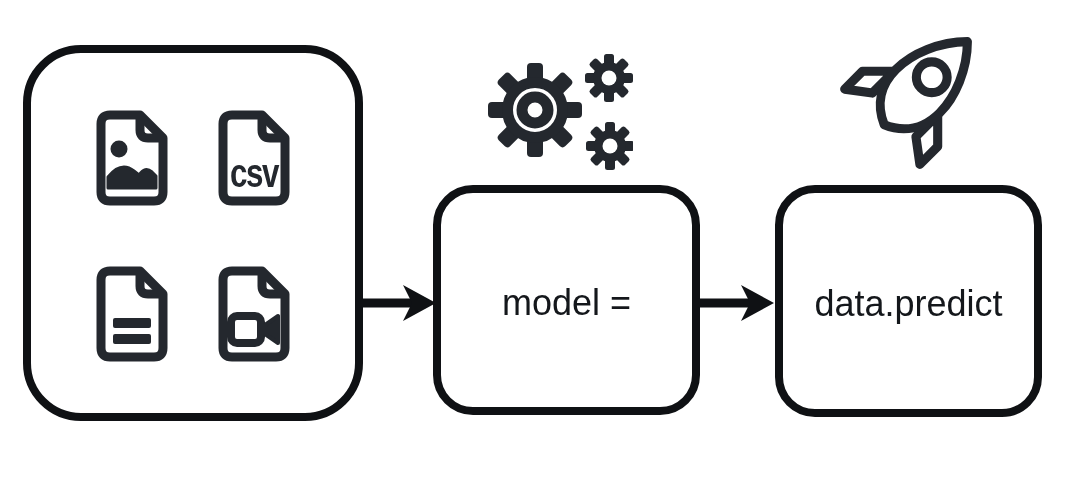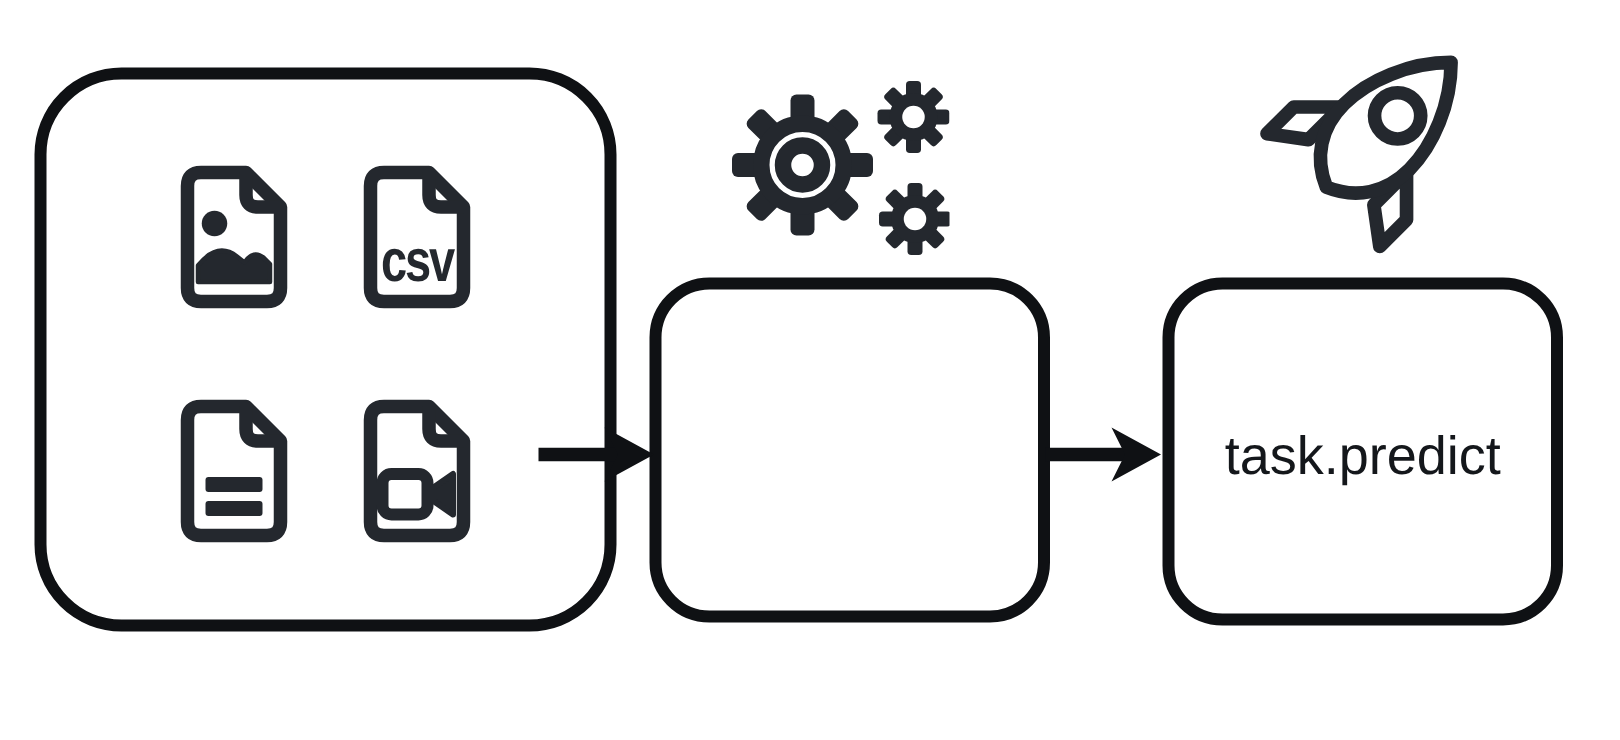--- a/index.html
+++ b/index.html
@@ -4,21 +4,21 @@
 <style>
   html,body{margin:0;padding:0;background:#ffffff;}
   .canvas{
     position:relative;width:1080px;height:493px;background:#ffffff;overflow:hidden;
     font-family:"Liberation Sans",sans-serif;
   }
   .box{
     position:absolute;background:#ffffff;border:8px solid #0f1114;box-sizing:border-box;
   }
   .left-box{
-    left:23px;top:45px;width:388px;height:376px;border-radius:58px;
+    left:23px;top:45px;width:340px;height:376px;border-radius:58px;
     display:flex;align-items:center;justify-content:center;
   }
   .icon-grid{
     display:grid;grid-template-columns:76px 76px;column-gap:46px;row-gap:56px;margin-top:6px;
   }
   .file-icon{display:block;width:76px;height:100px;color:#24282e;}
   .mid-box{
     left:433px;top:185px;width:267px;height:230px;border-radius:40px;
     display:flex;align-items:center;justify-content:center;text-align:center;
   }
@@ -121,38 +121,38 @@
         <circle r="27.5" fill="#ffffff" stroke="currentColor" stroke-width="11"></circle>
         <circle r="13" fill="#ffffff" stroke="currentColor" stroke-width="11"></circle>
       </g>
       <use href="#small-gear" transform="translate(123,32)"></use>
       <use href="#small-gear" transform="translate(124,100)"></use>
     </svg>
   </span>
 
   <div class="box mid-box">
     <div class="code">
-      <br>
+      <span>model =</span><br>
     </div>
   </div>
 
   <span class="float-icon rocket">
     <svg viewBox="0 0 140 140">
       <g transform="translate(70,70) rotate(45) scale(1.42) translate(-70,-70)" fill="#ffffff" stroke="currentColor" stroke-width="6.5" stroke-linejoin="round" stroke-linecap="round">
         <path d="M 48,62 L 32,78 L 32,96 L 48,84 Z"></path>
         <path d="M 92,62 L 108,78 L 108,96 L 92,84 Z"></path>
         <path d="M 70,10 C 84,24 92,44 92,60 C 92,76 84,88 70,94 C 56,88 48,76 48,60 C 48,44 56,24 70,10 Z"></path>
         <circle cx="70" cy="46" r="11"></circle>
       </g>
     </svg>
   </span>
 
   <div class="box right-box">
     <div class="code">
-      <span>task.predict</span><br>
+      <span>data.predict</span><br>
     </div>
   </div>
 
   <svg class="arrows" viewBox="0 0 1080 493">
     <g>
       <line x1="359" y1="303" x2="412" y2="303"></line>
       <polygon points="436,303 403,285 412,303 403,321"></polygon>
     </g>
     <g>
       <line x1="697" y1="303" x2="750" y2="303"></line>

